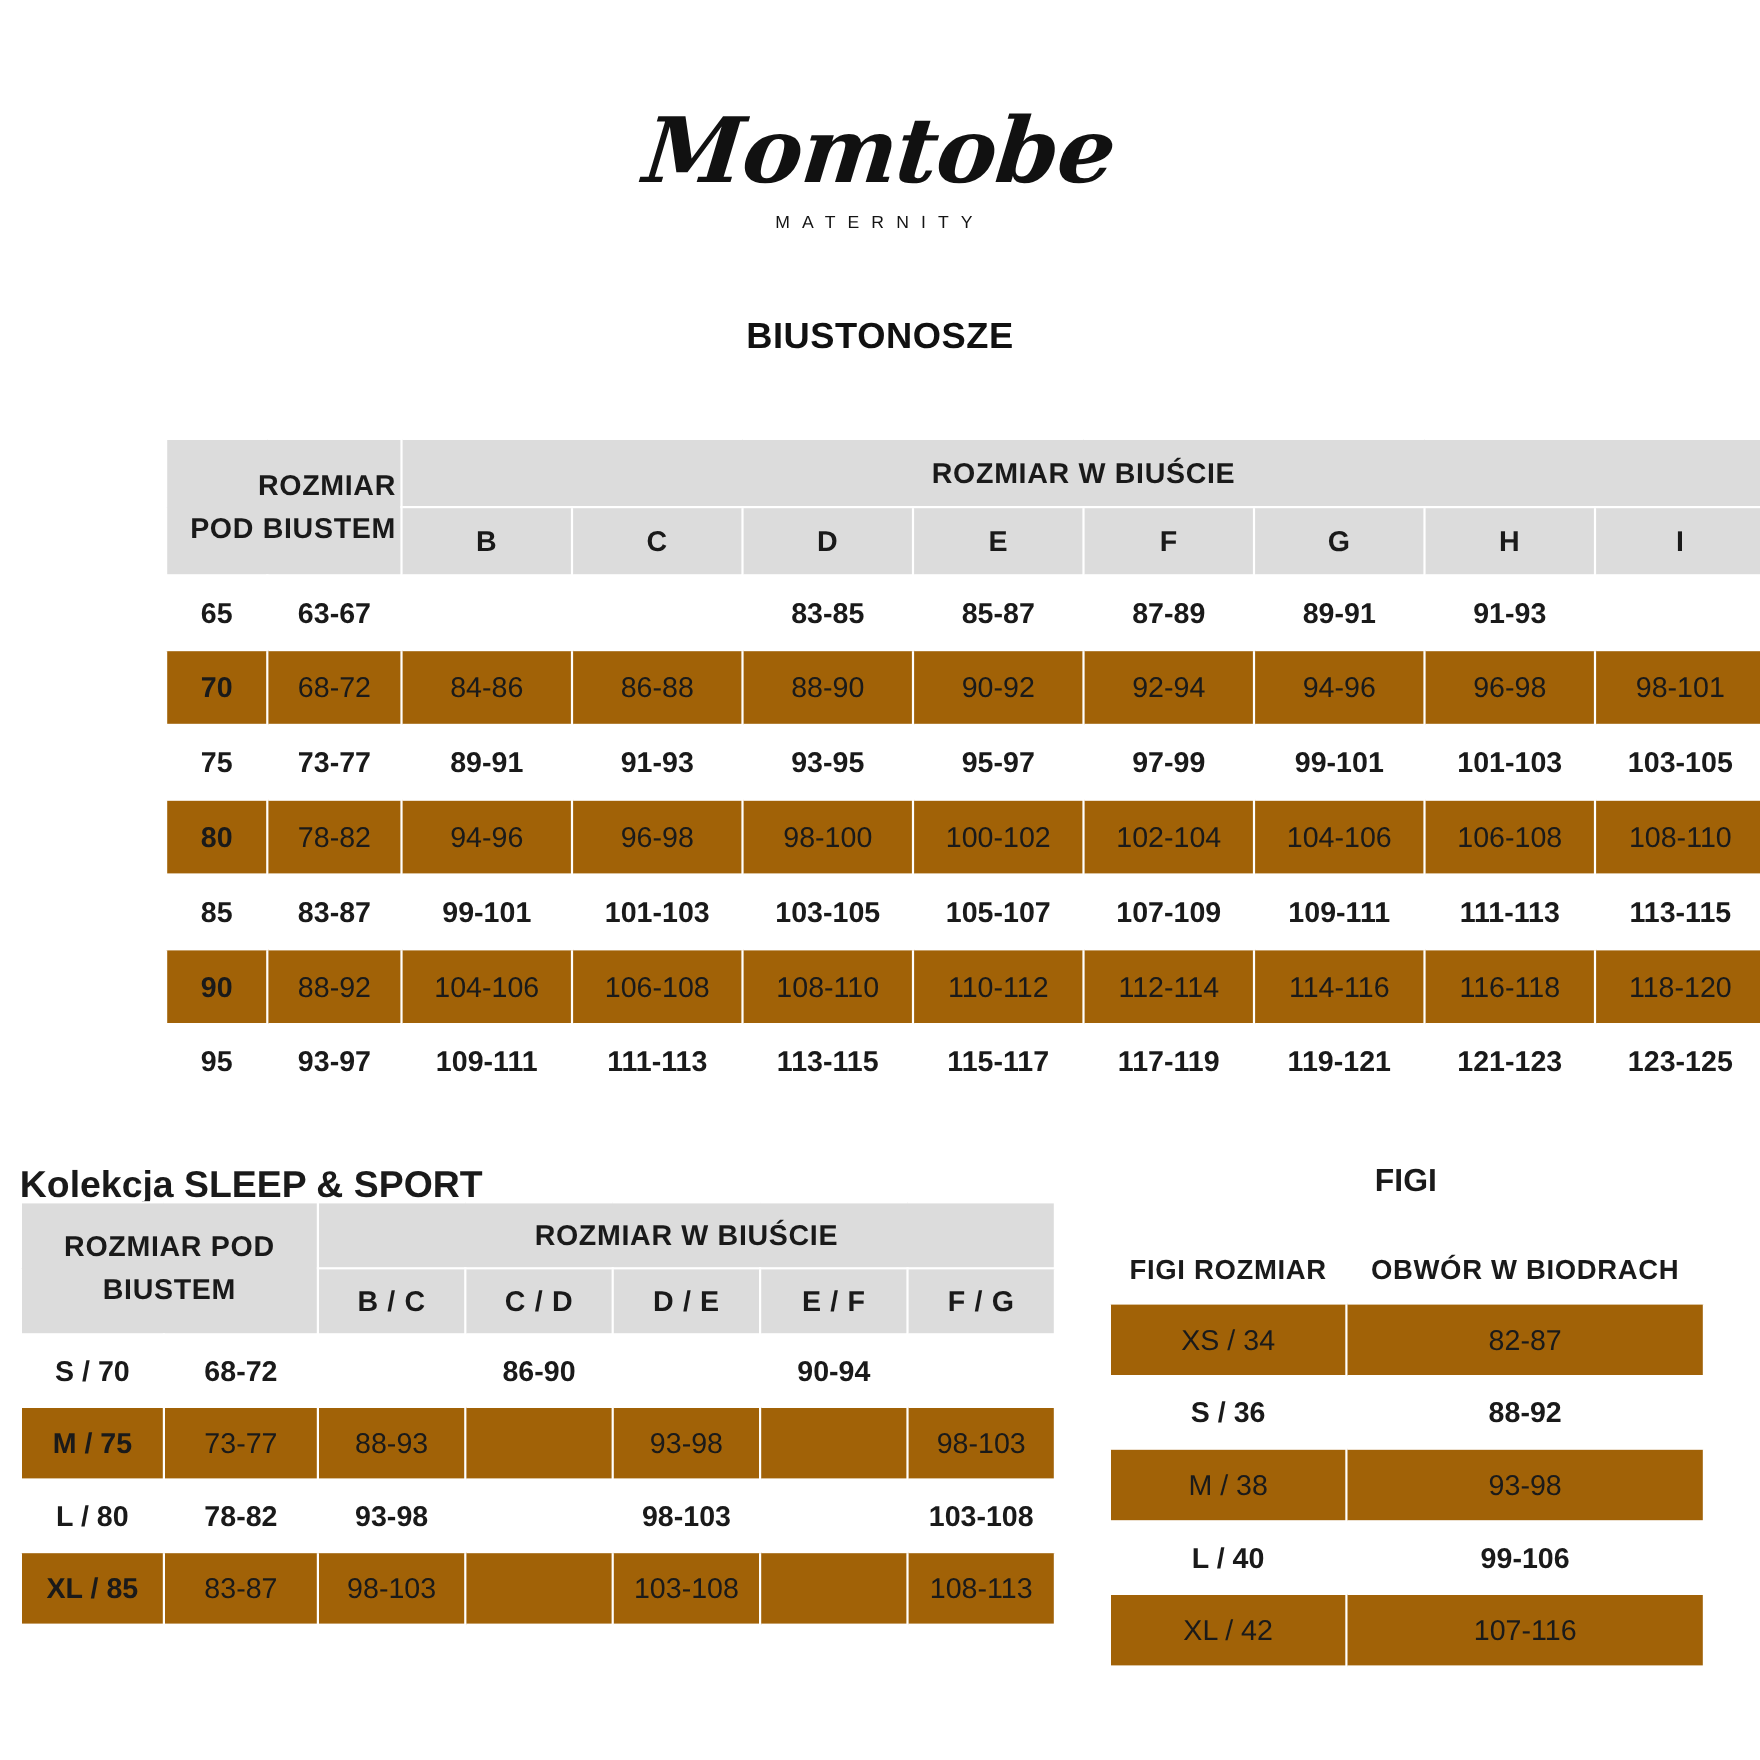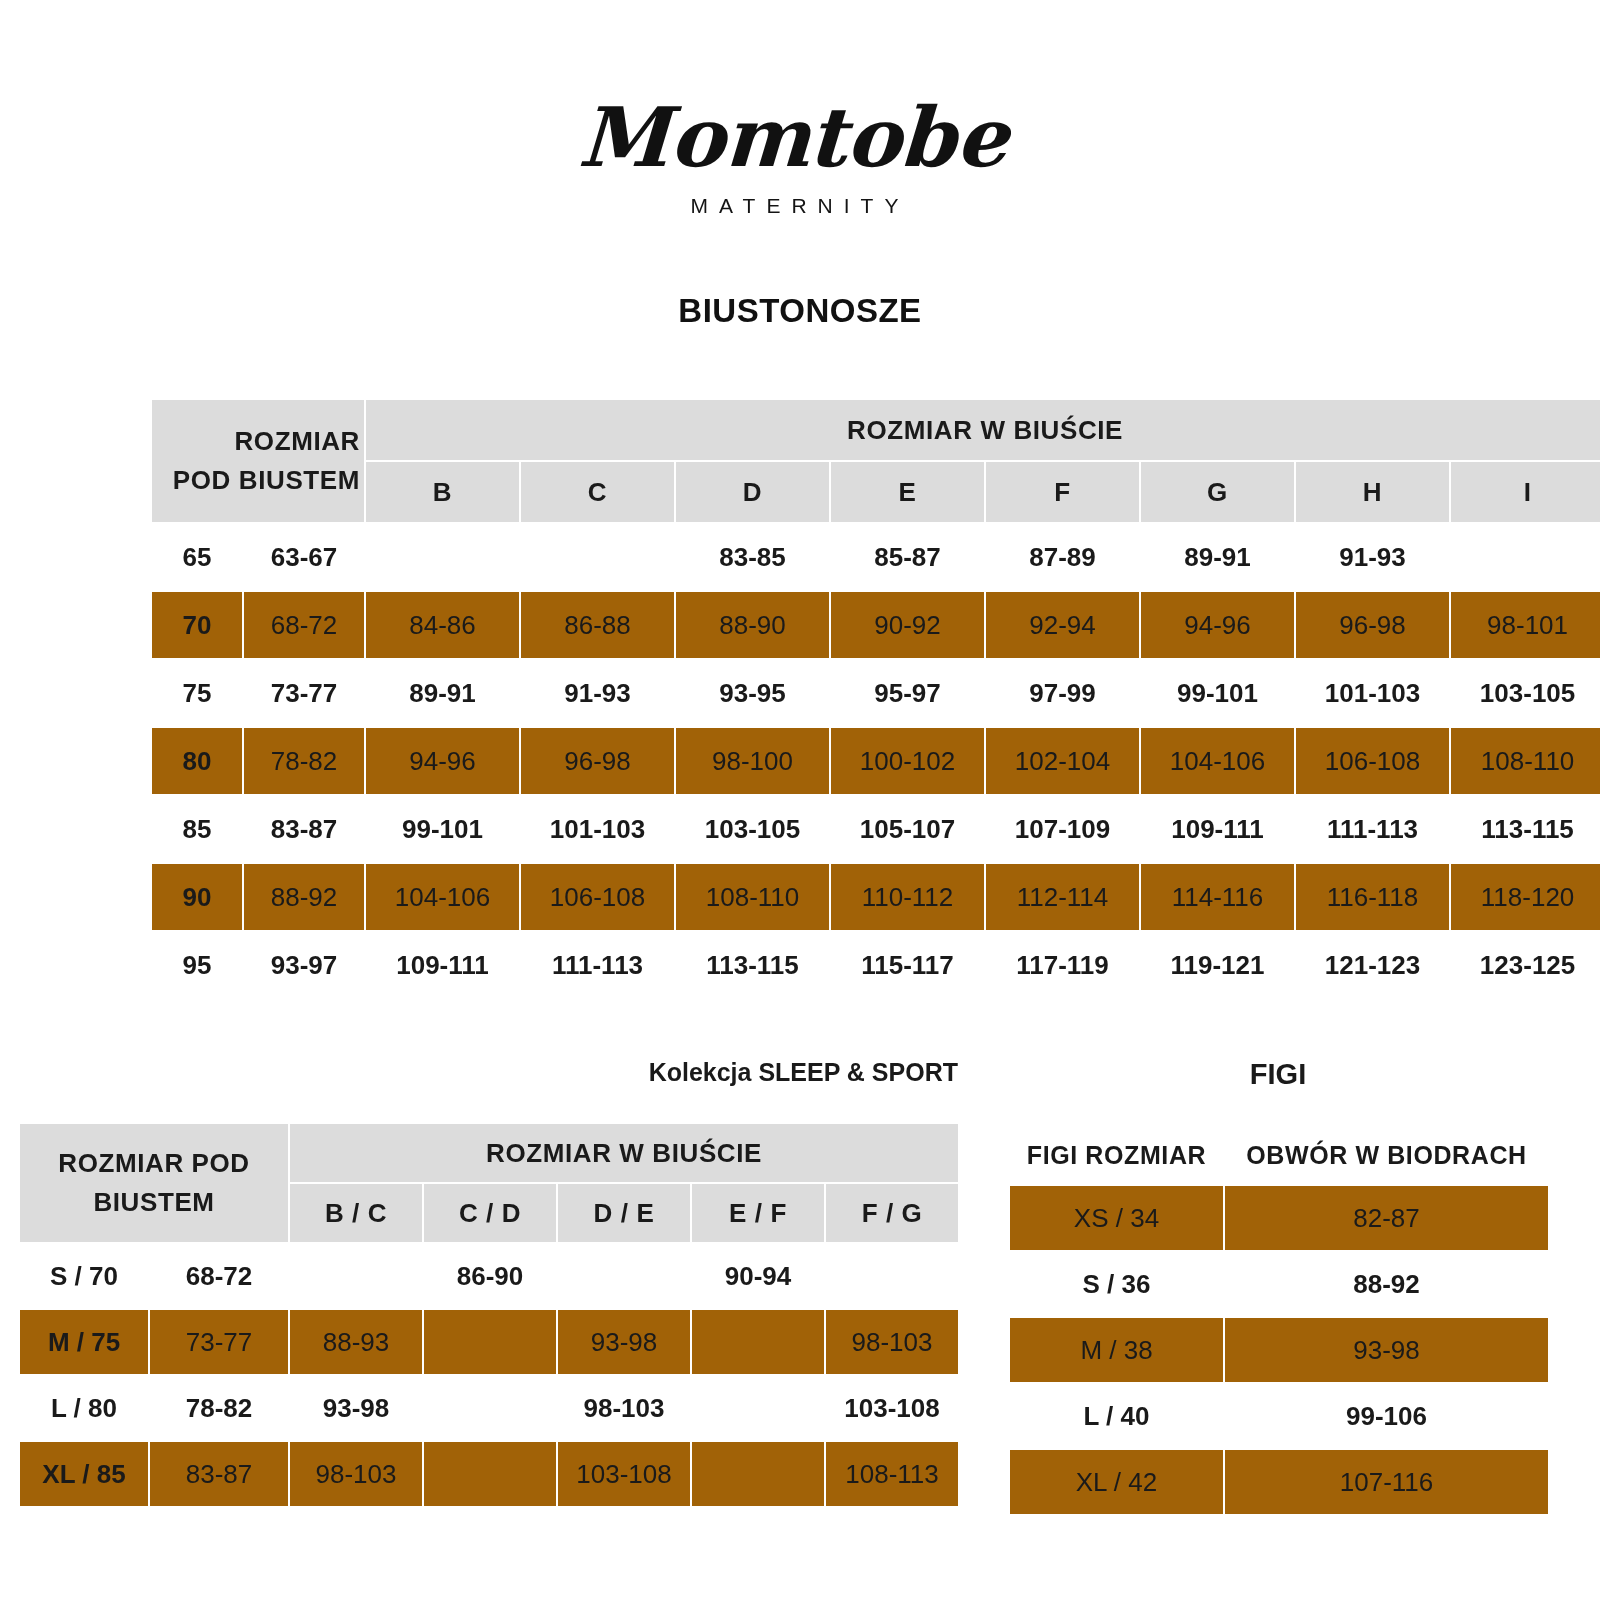--- a/index.html
+++ b/index.html
@@ -28,21 +28,21 @@
     font-weight: bold;
     font-size: 82px;
     letter-spacing: -1px;
     line-height: 1;
     color: #111111;
     transform: skewX(-6deg);
     display: inline-block;
   }
   .logo-sub {
     margin-top: 16px;
-    font-size: 21px;
+    font-size: 16px;
     letter-spacing: 11px;
     font-weight: 400;
     color: #141414;
   }
 
   
   .section-title {
     text-align: center;
     font-size: 33px;
     font-weight: bold;
@@ -95,38 +95,38 @@
   #bras-table .hdr-top { height: 62px; }
   #bras-table .hdr-cup { height: 62px; }
   #bras-table td.data { height: 68px; }
 
   
   #sleep-title {
     position: absolute;
     left: 18px;
     top: 1058px;
     width: 940px;
-    text-align: right;
-    font-size: 25px;
+    text-align: left;
+    font-size: 34px;
     font-weight: bold;
   }
   #figi-title {
     position: absolute;
     left: 1008px;
     top: 1058px;
     width: 540px;
     text-align: center;
     font-size: 29px;
     font-weight: bold;
   }
 
   #sleep-wrap {
     position: absolute;
     left: 18px;
-    top: 1122px;
+    top: 1092px;
   }
   #sleep-table { width: 940px; }
   #sleep-table .col-size  { width: 130px; }
   #sleep-table .col-under { width: 140px; }
   #sleep-table .cup       { width: 134px; }
   #sleep-table .hdr-left {
     line-height: 1.5;
     padding: 6px 6px;
   }
   #sleep-table td.data { height: 66px; }

